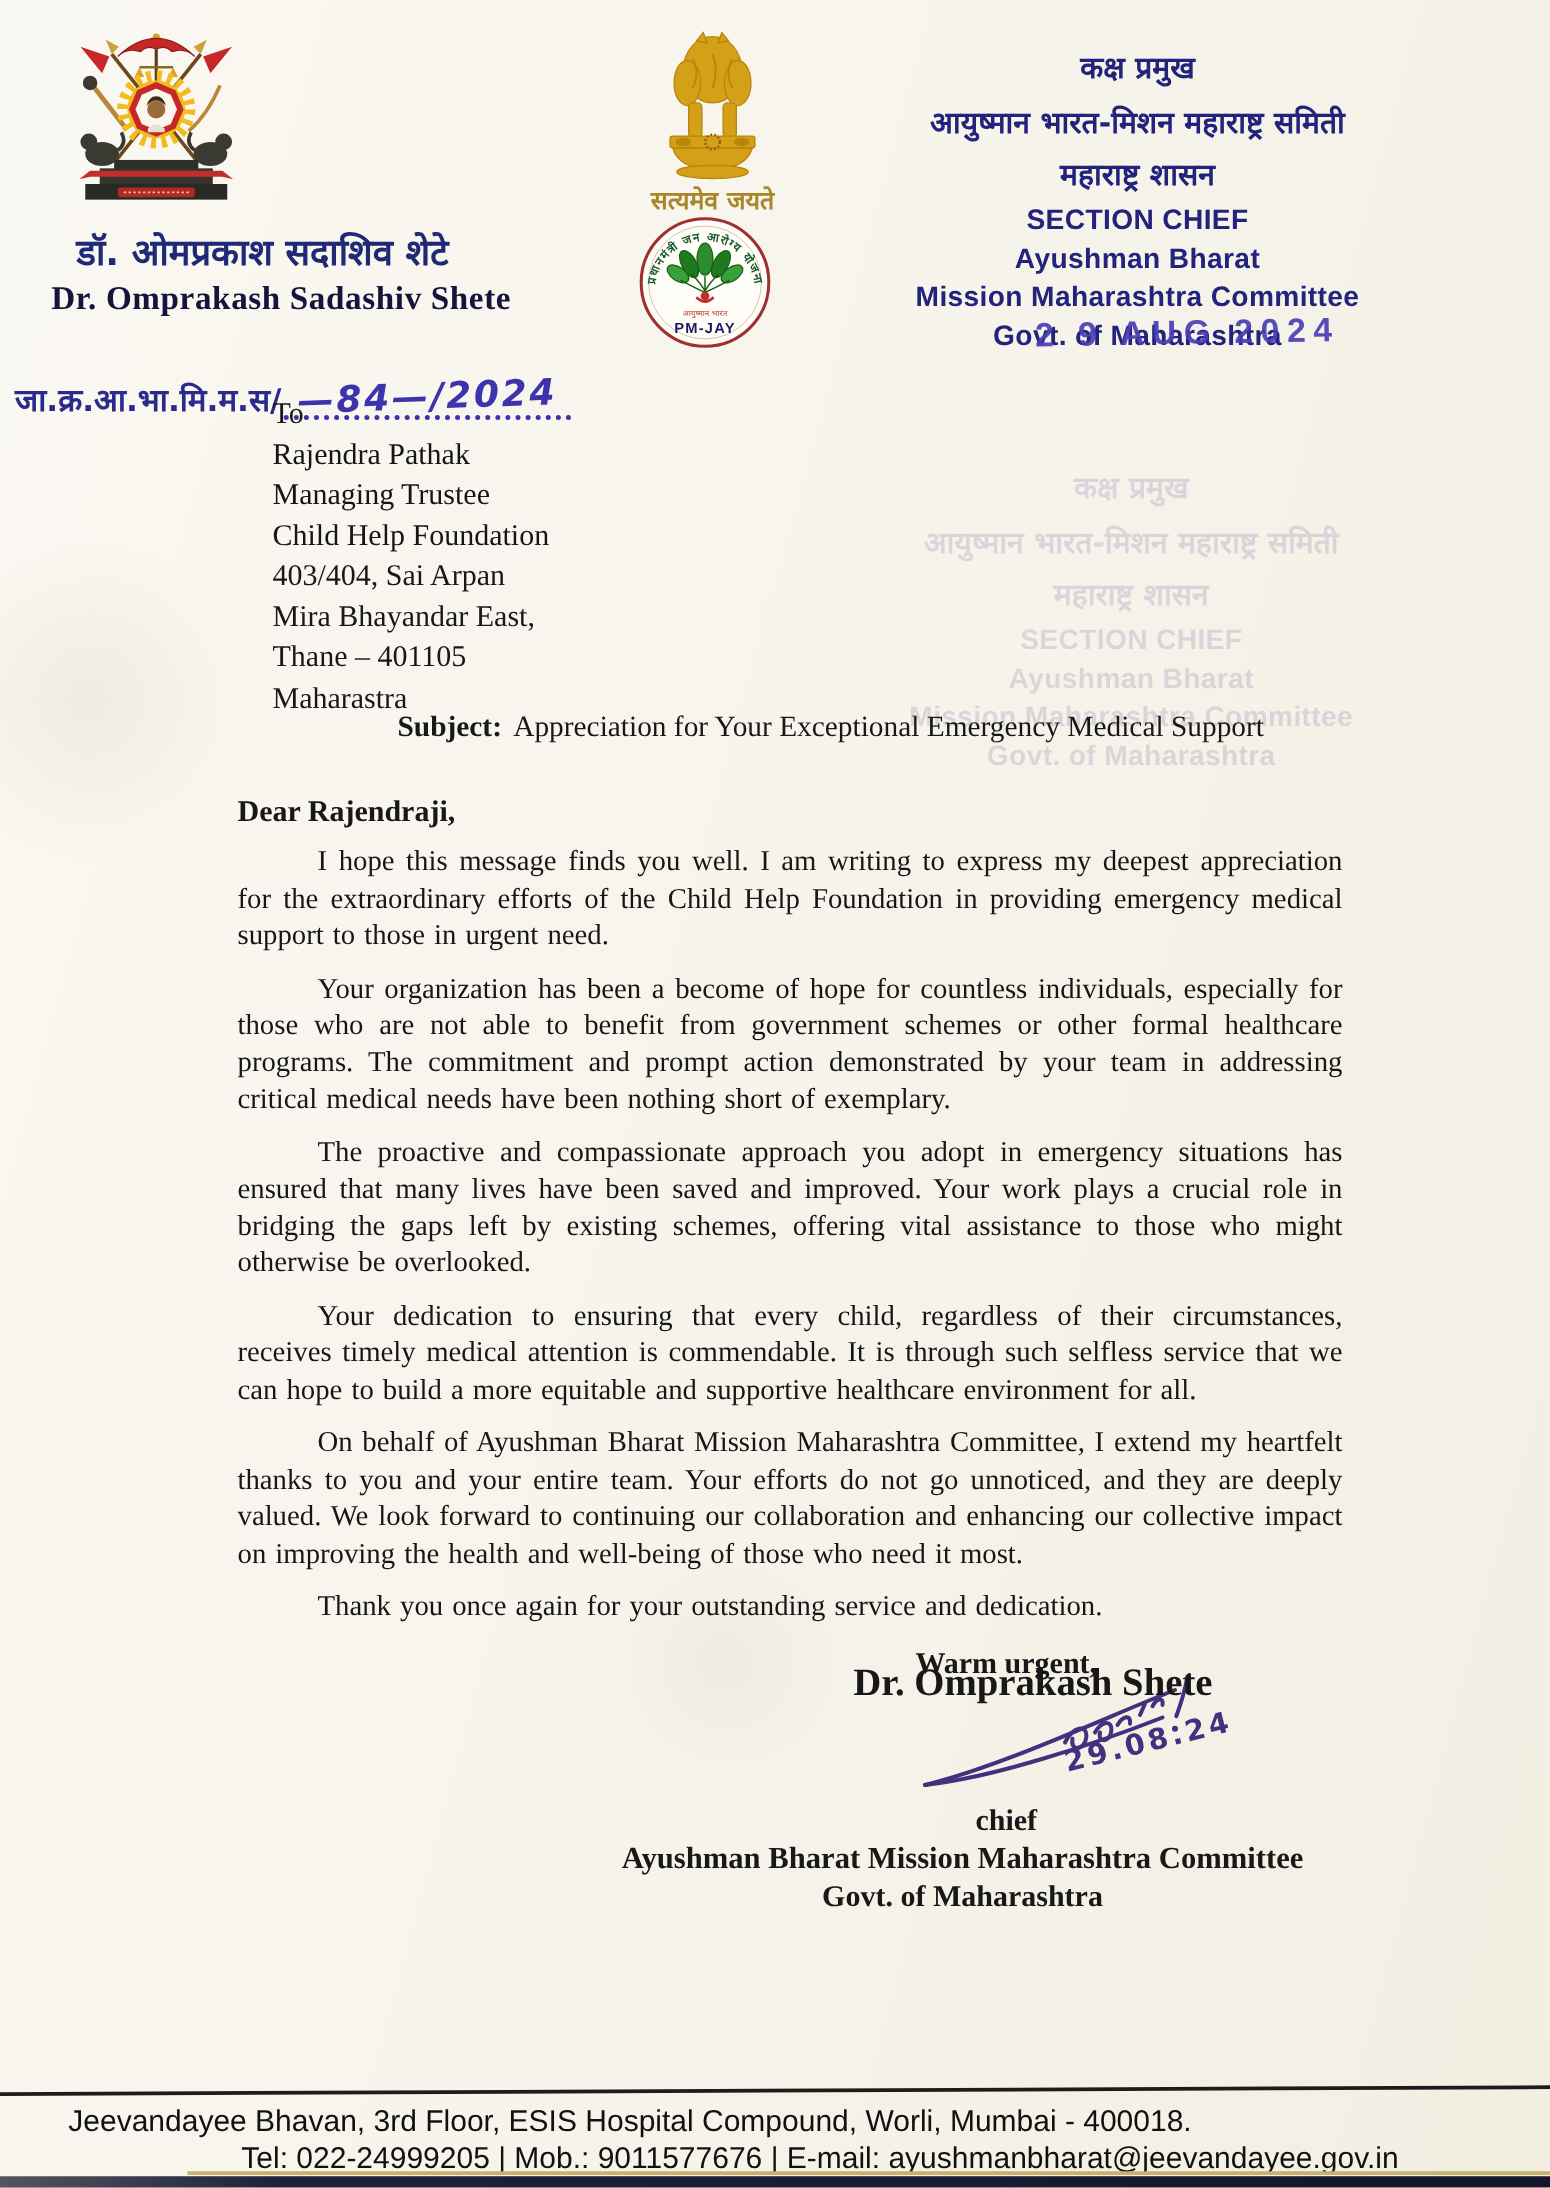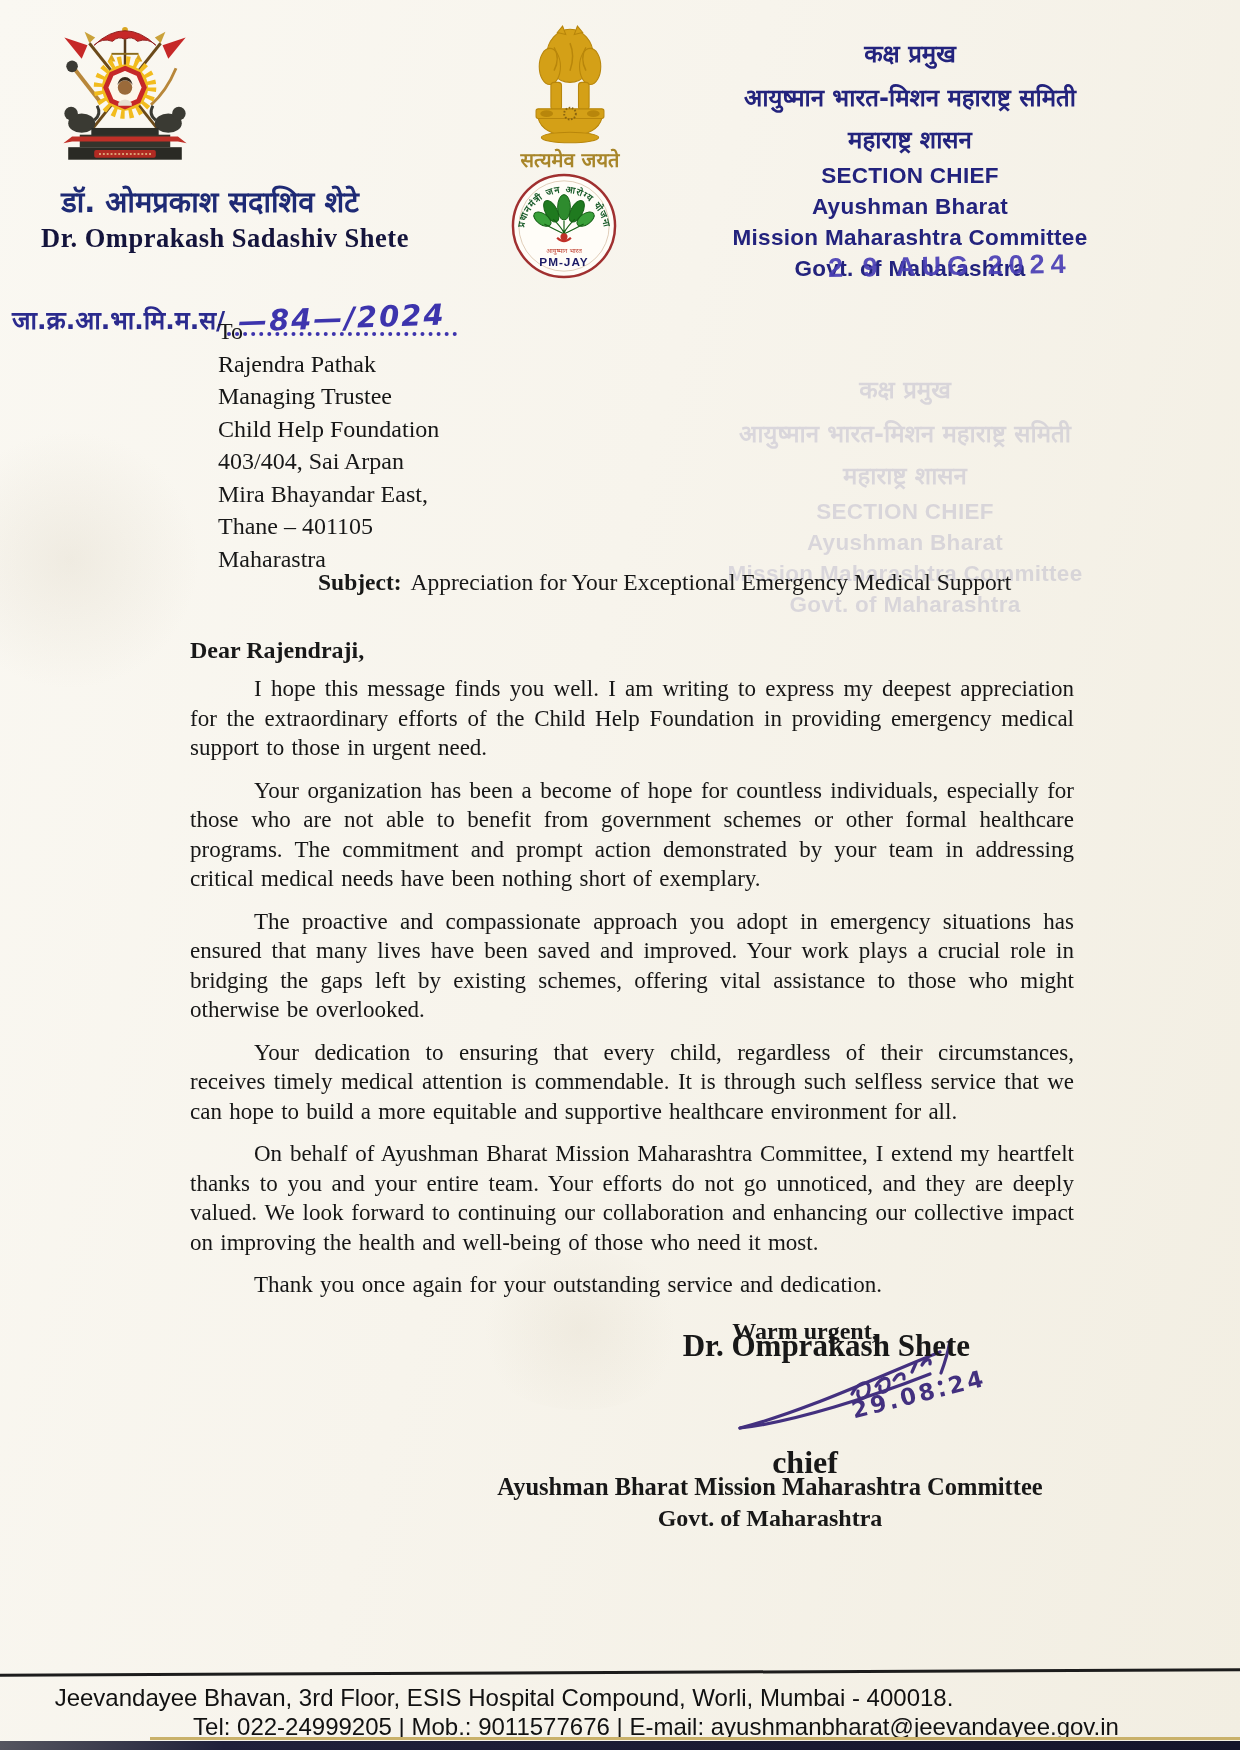--- a/index.html
+++ b/index.html
@@ -61,21 +61,21 @@
   .bodytext{left:190px;top:674px;width:884px;}
   .bodytext p{margin:0 0 13px;font-size:23px;line-height:29.5px;text-align:justify;
     text-indent:64px;word-spacing:1.5px;color:#161616;}
 
   
   .regards{left:690px;top:1318px;width:230px;text-align:center;font-size:24px;font-weight:bold;}
   .sig{left:733px;top:1336px;width:252px;height:100px;}
   .sigdate{left:850px;top:1381px;font-family:"DejaVu Sans",sans-serif;font-weight:bold;font-size:23px;
     color:#43307f;letter-spacing:3px;transform:rotate(-14deg);}
   .sname{left:640px;top:1328px;width:330px;text-align:right;font-size:31px;font-weight:bold;}
-  .stitle{left:640px;top:1444px;width:330px;text-align:center;font-size:32px;font-weight:bold;}
+  .stitle{left:640px;top:1444px;width:330px;text-align:center;font-size:24px;font-weight:bold;}
   .sorg{left:478px;top:1473px;width:584px;text-align:center;font-size:24.5px;font-weight:bold;}
   .sgovt{left:478px;top:1505px;width:584px;text-align:center;font-size:24px;font-weight:bold;}
 
   
   .rule{left:0;top:1671px;width:1240px;height:3px;background:#1c1c1c;transform:rotate(-.25deg);}
   .f-addr{left:0;top:1684px;width:1008px;text-align:center;font-family:"Liberation Sans",sans-serif;font-size:24px;color:#111;}
   .f-contact{left:0;top:1713px;width:1240px;text-align:center;font-family:"Liberation Sans",sans-serif;font-size:24px;color:#111;padding-left:36px;}
   .tanline{left:150px;top:1737px;width:1090px;height:3px;background:#c9b16a;}
   .bstrip{left:0;top:1741px;width:1240px;height:9px;background:linear-gradient(90deg,#55555f 0%,#20203a 18%,#14142a 100%);}
 </style>

